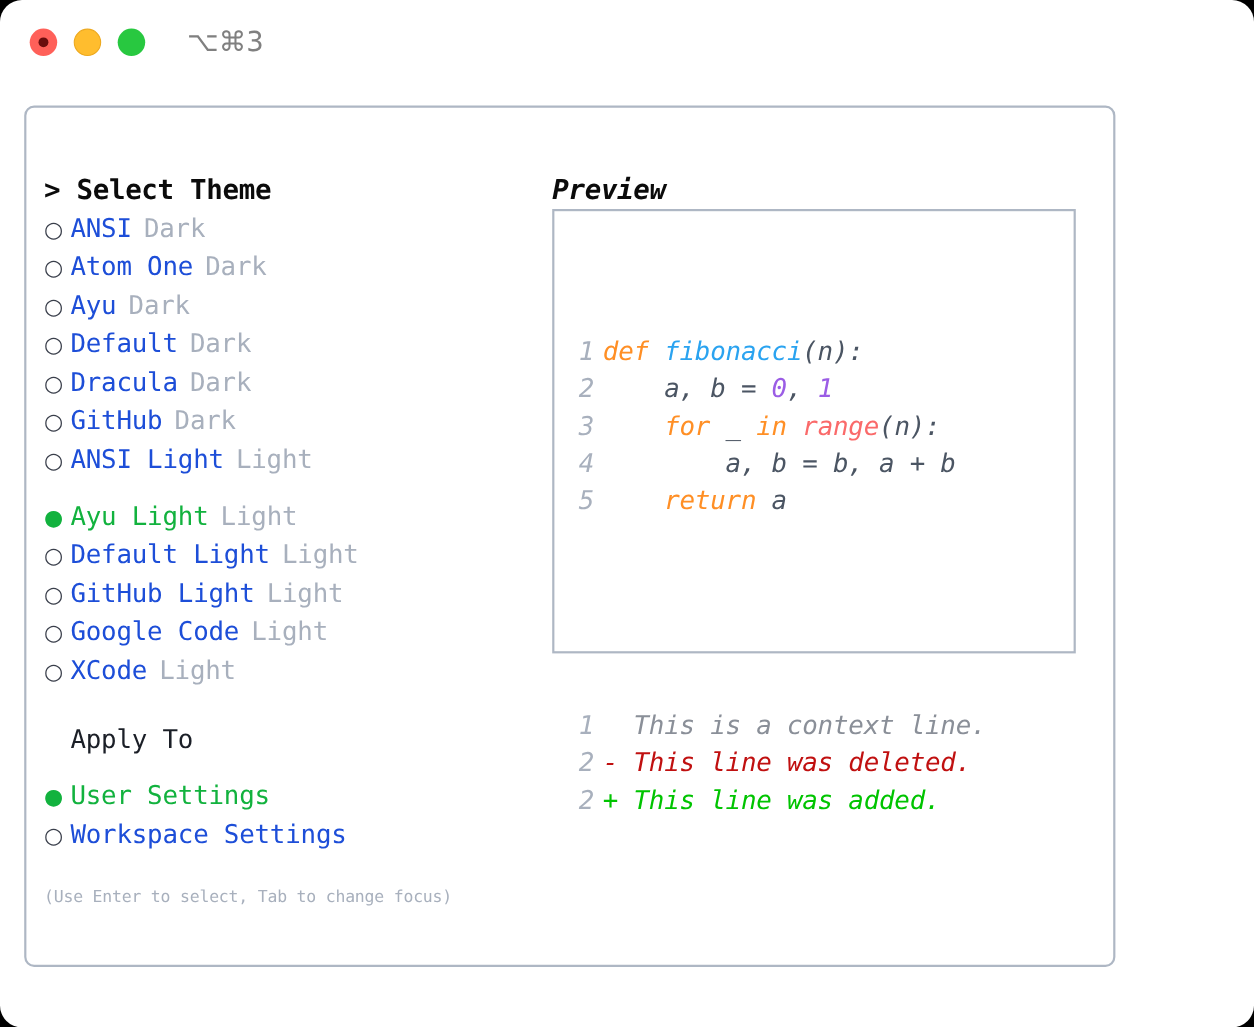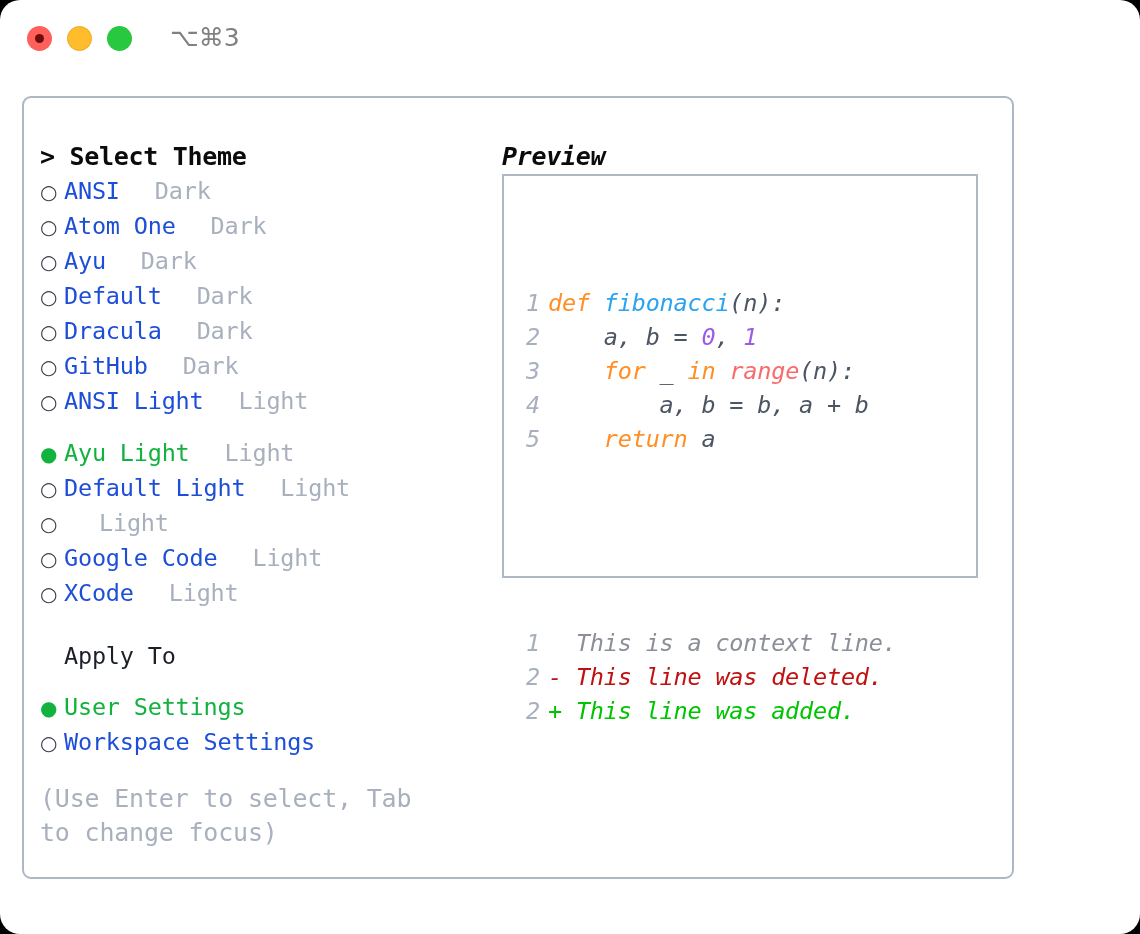--- a/index.html
+++ b/index.html
@@ -87,21 +87,21 @@
     width: 992px;
     height: 783px;
     border: 2px solid #aeb7c4;
     border-radius: 9px;
     box-sizing: border-box;
     background: #ffffff;
   }
 
   .panel-inner {
     position: absolute;
-    left: 0; top: 0;
+    left: 0; top: 16px;
     width: 100%;
     height: 100%;
     padding-left: 36px;
   }
 
   
   .left-col {
     position: absolute;
     left: 16px;
     top: 42px;
@@ -139,37 +139,36 @@
   .opt-name {
     color: #1d4ed8;
   }
   .opt-name.sel {
     color: #12b23e;
     margin-top: 17px;
   }
   .opt-tag {
     color: #a8b0bd;
     padding-left: 11px;
-    margin-left: 24px;
   }
 
   .apply-head {
     font-size: 23.5px;
     color: #1b1f27;
     line-height: 34px;
     padding-left: 24px;
     white-space: pre;
     letter-spacing: -0.2px;
   }
 
   .spacer-lg { height: 28px; }
   .spacer-md { height: 22px; }
 
   .hint {
-    font-size: 25px;
+    font-size: 15px;
     color: #a8b0bd;
     line-height: 34px;
     width: 400px;
     white-space: pre-wrap;
     letter-spacing: -0.2px;
   }
 
   
   .right-col {
     position: absolute;
@@ -250,21 +249,21 @@
         <div id="theme-list">
             <div class="opt-row"><span class="bullet">○</span><span class="opt-name">ANSI</span><span class="opt-tag">Dark</span></div>
             <div class="opt-row"><span class="bullet">○</span><span class="opt-name">Atom One</span><span class="opt-tag">Dark</span></div>
             <div class="opt-row"><span class="bullet">○</span><span class="opt-name">Ayu</span><span class="opt-tag">Dark</span></div>
             <div class="opt-row"><span class="bullet">○</span><span class="opt-name">Default</span><span class="opt-tag">Dark</span></div>
             <div class="opt-row"><span class="bullet">○</span><span class="opt-name">Dracula</span><span class="opt-tag">Dark</span></div>
             <div class="opt-row"><span class="bullet">○</span><span class="opt-name">GitHub</span><span class="opt-tag">Dark</span></div>
             <div class="opt-row"><span class="bullet">○</span><span class="opt-name">ANSI Light</span><span class="opt-tag">Light</span></div>
             <div class="opt-row"><span class="bullet sel">●</span><span class="opt-name sel">Ayu Light</span><span class="opt-tag">Light</span></div>
             <div class="opt-row"><span class="bullet">○</span><span class="opt-name">Default Light</span><span class="opt-tag">Light</span></div>
-            <div class="opt-row"><span class="bullet">○</span><span class="opt-tag">Light</span></div>
+            <div class="opt-row"><span class="bullet">○</span><span class="opt-name">GitHub Light</span><span class="opt-tag">Light</span></div>
             <div class="opt-row"><span class="bullet">○</span><span class="opt-name">Google Code</span><span class="opt-tag">Light</span></div>
             <div class="opt-row"><span class="bullet">○</span><span class="opt-name">XCode</span><span class="opt-tag">Light</span></div>
           </div>
 
         <div class="spacer-lg"></div>
 
         <div class="apply-head">Apply To</div>
 
         <div id="apply-list">
             <div class="opt-row"><span class="bullet sel">●</span><span class="opt-name sel">User Settings</span></div>

